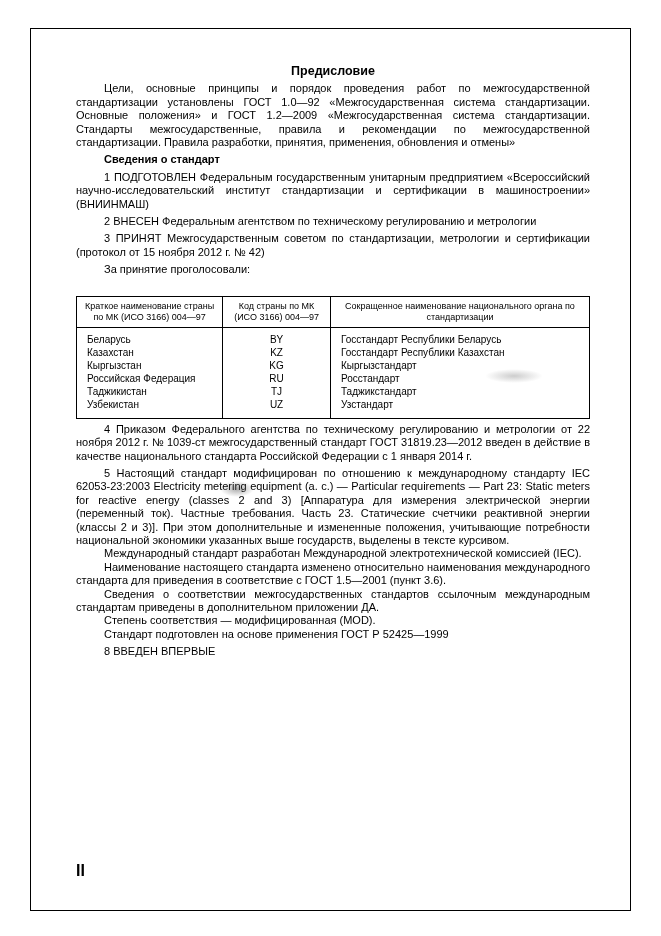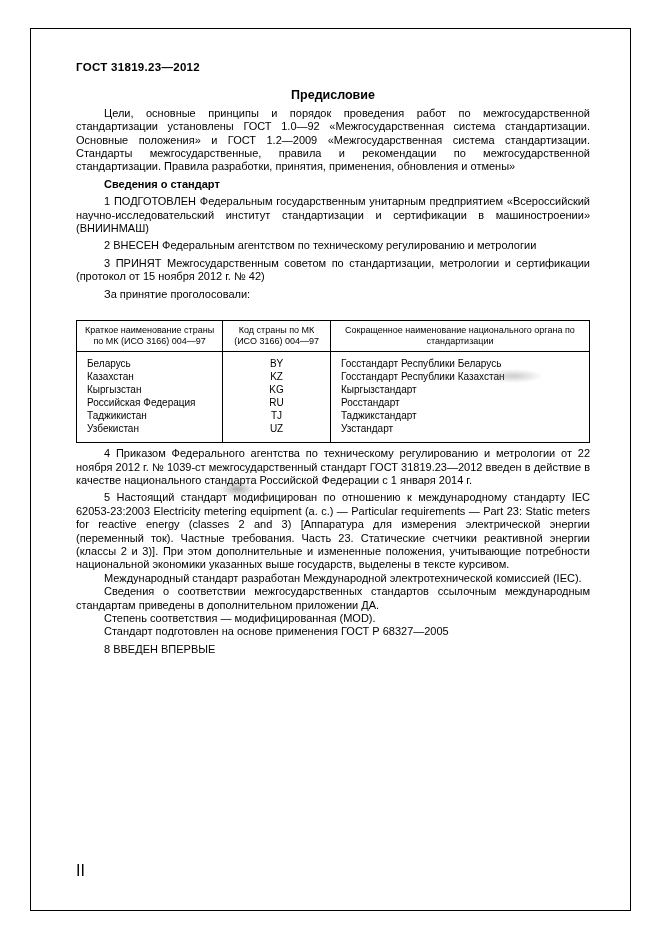--- a/index.html
+++ b/index.html
@@ -17,21 +17,21 @@
     width: 599px; height: 881px;
     border: 1px solid #000;
   }
   .content {
     position: absolute;
     left: 45px; right: 40px; top: 32px;
     font-size: 11px;
     line-height: 13.4px;
   }
   .doc-code { font-weight: bold; font-size: 11.5px; letter-spacing: 0.3px; }
-  .title { font-weight: bold; font-size: 12.5px; text-align: center; margin-top: 15px; }
+  .title { font-weight: bold; font-size: 12.5px; text-align: center; margin-top: 4px; }
   .p { text-align: justify; text-indent: 28px; margin: 12px 0 0 0; }
   .p.cont { margin-top: 0; }
   .bold { font-weight: bold; }
   .sect { margin-top: 4px; }
   table {
     width: 100%;
     border-collapse: collapse;
     table-layout: fixed;
     margin-top: 19px;
   }
@@ -54,38 +54,37 @@
     vertical-align: top;
     white-space: nowrap;
     overflow: hidden;
   }
   td.code { text-align: center; padding: 0 4px; }
   tbody tr:first-child td { padding-top: 5px; margin-top: 13px; }
   tbody tr:last-child td { padding-bottom: 7px; }
   .col1 { width: 28.5%; }
   .col2 { width: 21%; }
   .col3 { width: 50.5%; }
-  .page-num { position: absolute; left: 45px; bottom: 30px; font-size: 16px; }
+  .page-num { position: absolute; left: 45px; bottom: 30px; font-size: 16px; font-weight: bold; }
   .artifact { position: absolute; pointer-events: none; }
   .artifact.a1 {
     left: 485px; top: 369px; width: 58px; height: 14px;
     background: radial-gradient(ellipse at center, rgba(110,110,110,0.35), rgba(255,255,255,0) 70%);
   }
   .artifact.a2 {
     left: 220px; top: 481px; width: 34px; height: 16px;
     background: radial-gradient(ellipse at center, rgba(70,70,70,0.45), rgba(255,255,255,0) 70%);
   }
 </style>
 </head>
 <body>
 
 <div class="frame">
   <div class="content">
 
-    <div class="doc-code">ГОСТ 31819.23—2012</div>
 
     <div class="title">Предисловие</div>
 
     <p class="p sect">Цели, основные принципы и порядок проведения работ по межгосударственной стандартизации установлены ГОСТ 1.0—92 «Межгосударственная система стандартизации. Основные положения» и ГОСТ 1.2—2009 «Межгосударственная система стандартизации. Стандарты межгосударственные, правила и рекомендации по межгосударственной стандартизации. Правила разработки, принятия, применения, обновления и отмены»</p>
 
     <p class="p bold sect">Сведения о стандарт</p>
 
     <p class="p sect">1 ПОДГОТОВЛЕН Федеральным государственным унитарным предприятием «Всероссийский научно-исследовательский институт стандартизации и сертификации в машиностроении» (ВНИИНМАШ)</p>
 
     <p class="p sect">2 ВНЕСЕН Федеральным агентством по техническому регулированию и метрологии</p>
@@ -138,23 +137,24 @@
           <td class="code">UZ</td>
           <td>Узстандарт</td>
         </tr>
       </tbody>
     </table>
 
     <p class="p sect">4 Приказом Федерального агентства по техническому регулированию и метрологии от 22 ноября 2012 г. № 1039-ст межгосударственный стандарт ГОСТ 31819.23—2012 введен в действие в качестве национального стандарта Российской Федерации с 1 января 2014 г.</p>
 
     <p class="p sect">5 Настоящий стандарт модифицирован по отношению к международному стандарту IEC 62053-23:2003 Electricity metering equipment (a. c.) — Particular requirements — Part 23: Static meters for reactive energy (classes 2 and 3) [Аппаратура для измерения электрической энергии (переменный ток). Частные требования. Часть 23. Статические счетчики реактивной энергии (классы 2 и 3)]. При этом дополнительные и измененные положения, учитывающие потребности национальной экономики указанных выше государств, выделены в тексте курсивом.</p>
     <p class="p cont">Международный стандарт разработан Международной электротехнической комиссией (IEC).</p>
+    <p class="p cont">Наименование настоящего стандарта изменено относительно наименования международного стандарта для приведения в соответствие с ГОСТ 1.5—2001 (пункт 3.6).</p>
     <p class="p cont">Сведения о соответствии межгосударственных стандартов ссылочным международным стандартам приведены в дополнительном приложении ДА.</p>
     <p class="p cont">Степень соответствия — модифицированная (MOD).</p>
-    <p class="p cont">Стандарт подготовлен на основе применения ГОСТ Р 68327—2005</p>
+    <p class="p cont">Стандарт подготовлен на основе применения ГОСТ Р 52425—1999</p>
 
     <p class="p sect">8 ВВЕДЕН ВПЕРВЫЕ</p>
 
   </div>
 
   <div class="page-num">II</div>
 </div>
 
 <div class="artifact a1"></div>
 <div class="artifact a2"></div>

